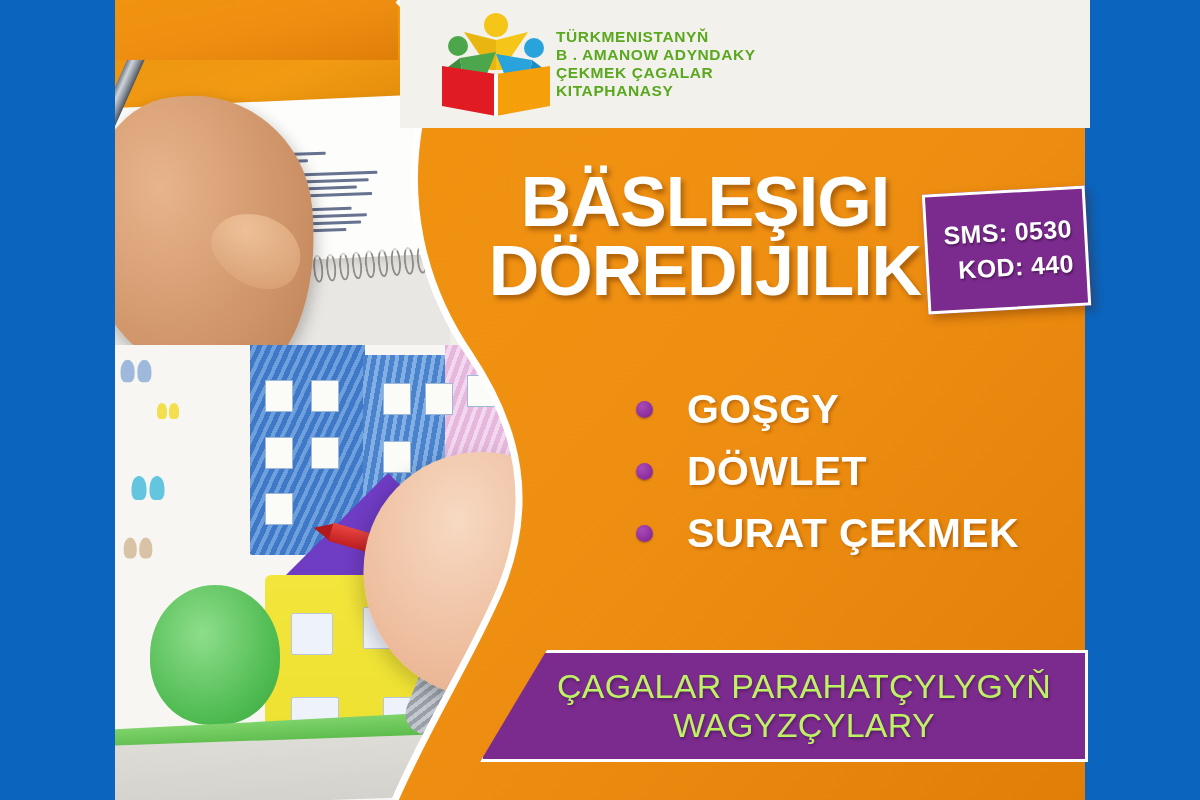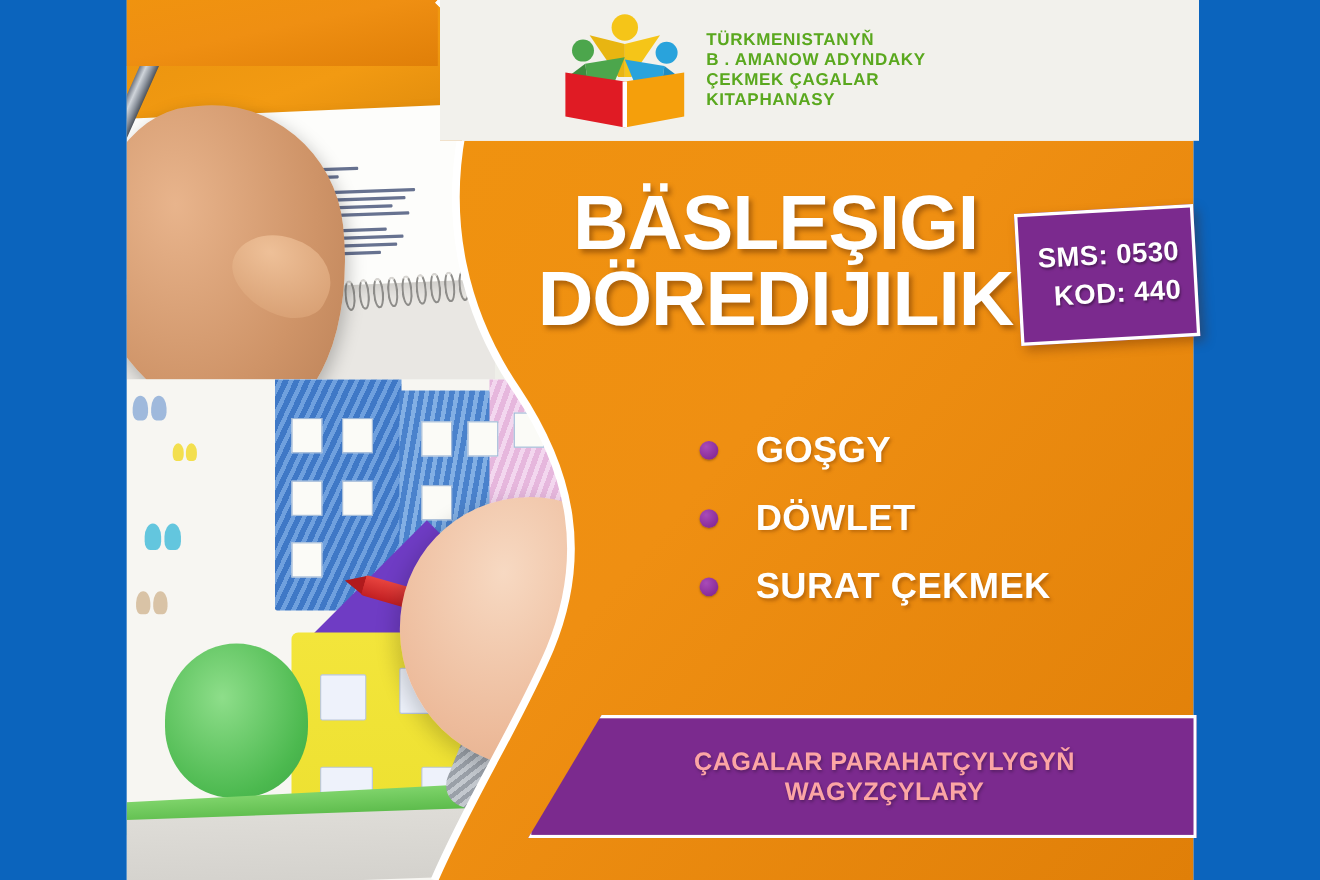--- a/index.html
+++ b/index.html
@@ -117,21 +117,21 @@
     background:linear-gradient(180deg,#e8443f,#c21f22);border-radius:4px;
     transform:rotate(16deg);
   }
   .pb-crayon:after{content:"";position:absolute;left:-16px;top:1px;width:18px;height:17px;
     background:#b01a1d;clip-path:polygon(100% 0,100% 100%,0 55%);}
 
   
   .header{
     position:absolute;left:400px;top:0;width:690px;height:128px;
     background:#f2f1ec;
-    display:flex;align-items:center;gap:14px;padding-left:108px;box-sizing:border-box;
+    display:flex;align-items:center;padding-left:36px;box-sizing:border-box;
   }
   .logo{position:relative;width:120px;height:112px;flex:0 0 auto;}
   .logo svg{width:120px;height:112px;display:block;}
   .org-name{line-height:1.16;}
   .org-name div{
     font-size:15.5px;font-weight:700;color:#5aa81e;letter-spacing:.6px;
     white-space:nowrap;
   }
 
   
@@ -164,34 +164,34 @@
 
   .bullets{position:absolute;left:636px;top:378px;}
   .b-row{display:flex;align-items:center;height:62px;}
   .dot{
     width:17px;height:17px;border-radius:50%;
     background:radial-gradient(circle at 35% 30%,#a84bb8,#7d1f8c);
     flex:0 0 auto;margin-right:34px;
     box-shadow:0 1px 2px rgba(0,0,0,.3);
   }
   .b-row span.lbl{
-    color:#ffffff;font-weight:700;font-size:33px;letter-spacing:.4px;white-space:nowrap;
+    color:#ffffff;font-weight:700;font-size:41px;letter-spacing:.4px;white-space:nowrap;
     text-shadow:2px 2px 3px rgba(110,50,0,.35);
   }
 
   .footer-banner{
     position:absolute;left:480px;top:650px;width:608px;height:112px;
     background:#7b2a8e;border:3px solid #ffffff;
     clip-path:polygon(11% 0,100% 0,100% 100%,0 100%);
     display:flex;flex-direction:column;justify-content:center;align-items:center;
     box-sizing:border-box;padding-left:40px;
     box-shadow:3px 4px 9px rgba(80,30,0,.3);
   }
   .footer-banner div{
-    color:#fca5a5;font-weight:700;font-size:23px;line-height:1.16;letter-spacing:.3px;
+    color:#bef264;font-weight:400;font-size:34px;line-height:1.16;letter-spacing:.3px;
     white-space:nowrap;text-shadow:1px 2px 3px rgba(0,0,0,.3);
   }
 </style>
 </head>
 <body>
 
 <div id="poster">
 
   <div class="photo-col">
 

